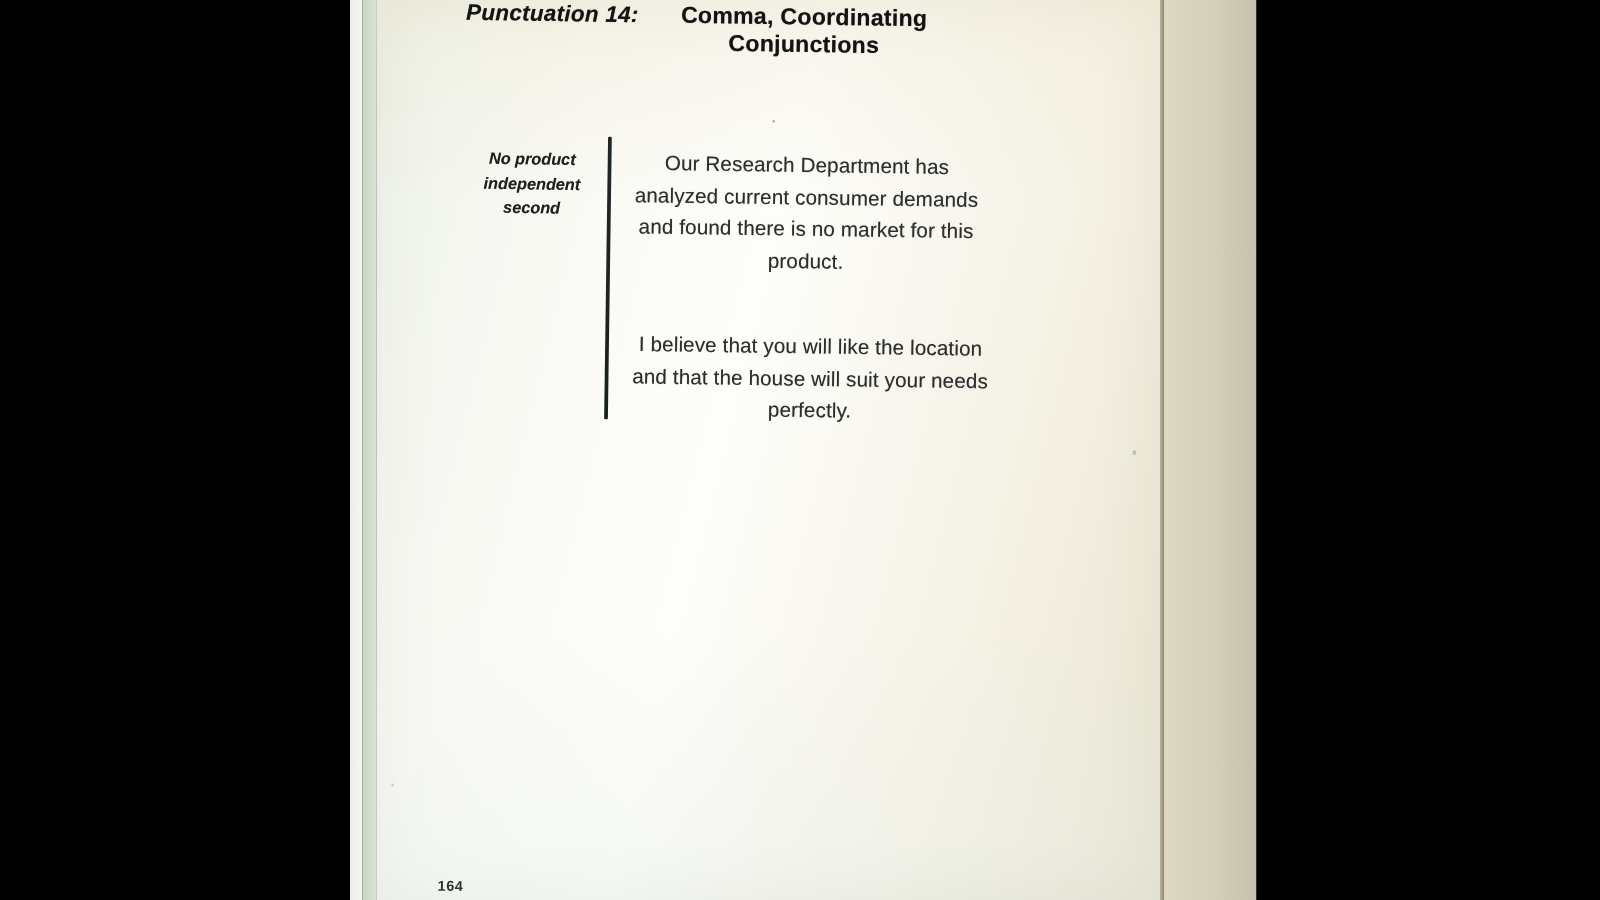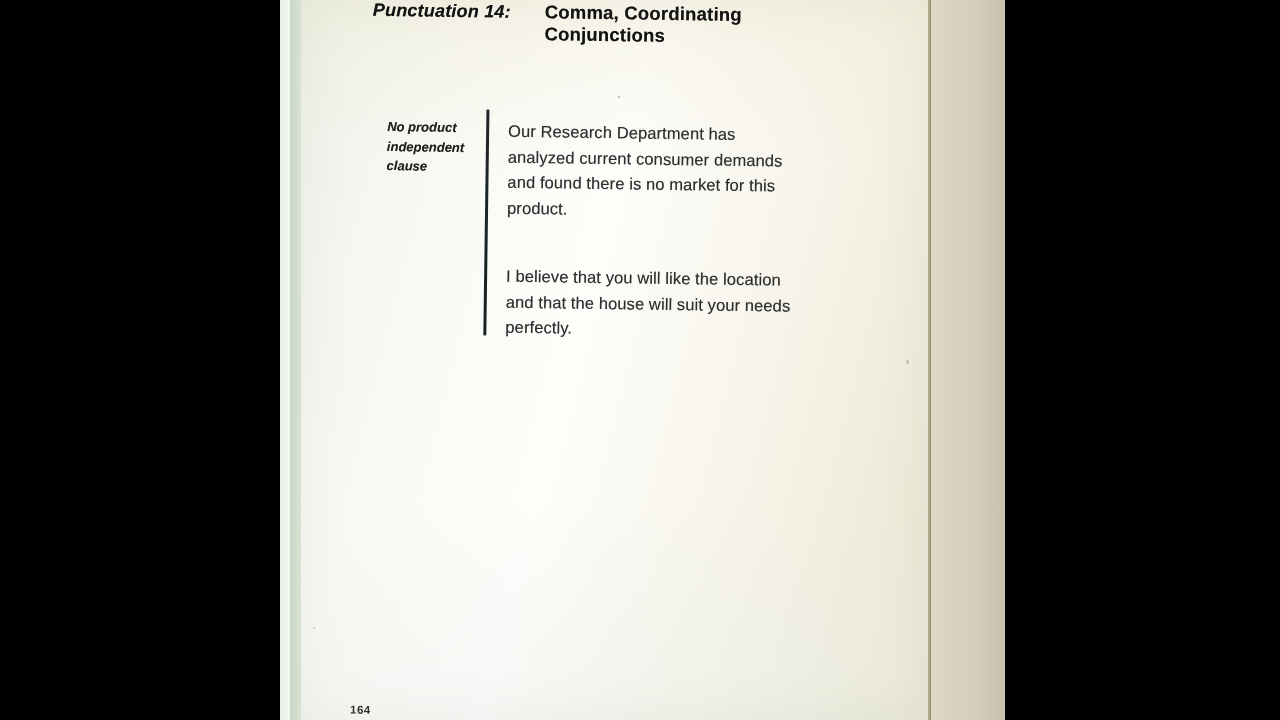--- a/index.html
+++ b/index.html
@@ -10,20 +10,21 @@
     position: relative;
     overflow: hidden;
   }
 
   
   .photo {
     position: absolute;
     left: 280px; top: 0;
     width: 725px; height: 720px;
     background: #000;
+    text-align: center;
   }
 
   
   .edge-white {
     position: absolute; left: 0; top: 0;
     width: 10px; height: 720px;
     background: linear-gradient(to right, #e9efe6, #f4f8f1);
   }
   .edge-green {
     position: absolute; left: 10px; top: 0;
@@ -125,21 +126,21 @@
         <div class="title-heading">
           <div>Comma, Coordinating</div>
           <div>Conjunctions</div>
         </div>
       </div>
 
       <div class="example-block">
         <div class="margin-note">
           <div>No product</div>
           <div>independent</div>
-          <div>clause</div>
+          <div>second</div>
         </div>
 
         <div class="vrule"></div>
 
         <div class="example-text para1">
           <div>Our Research Department has</div>
           <div>analyzed current consumer demands</div>
           <div>and found there is no market for this</div>
           <div>product.</div>
         </div>

